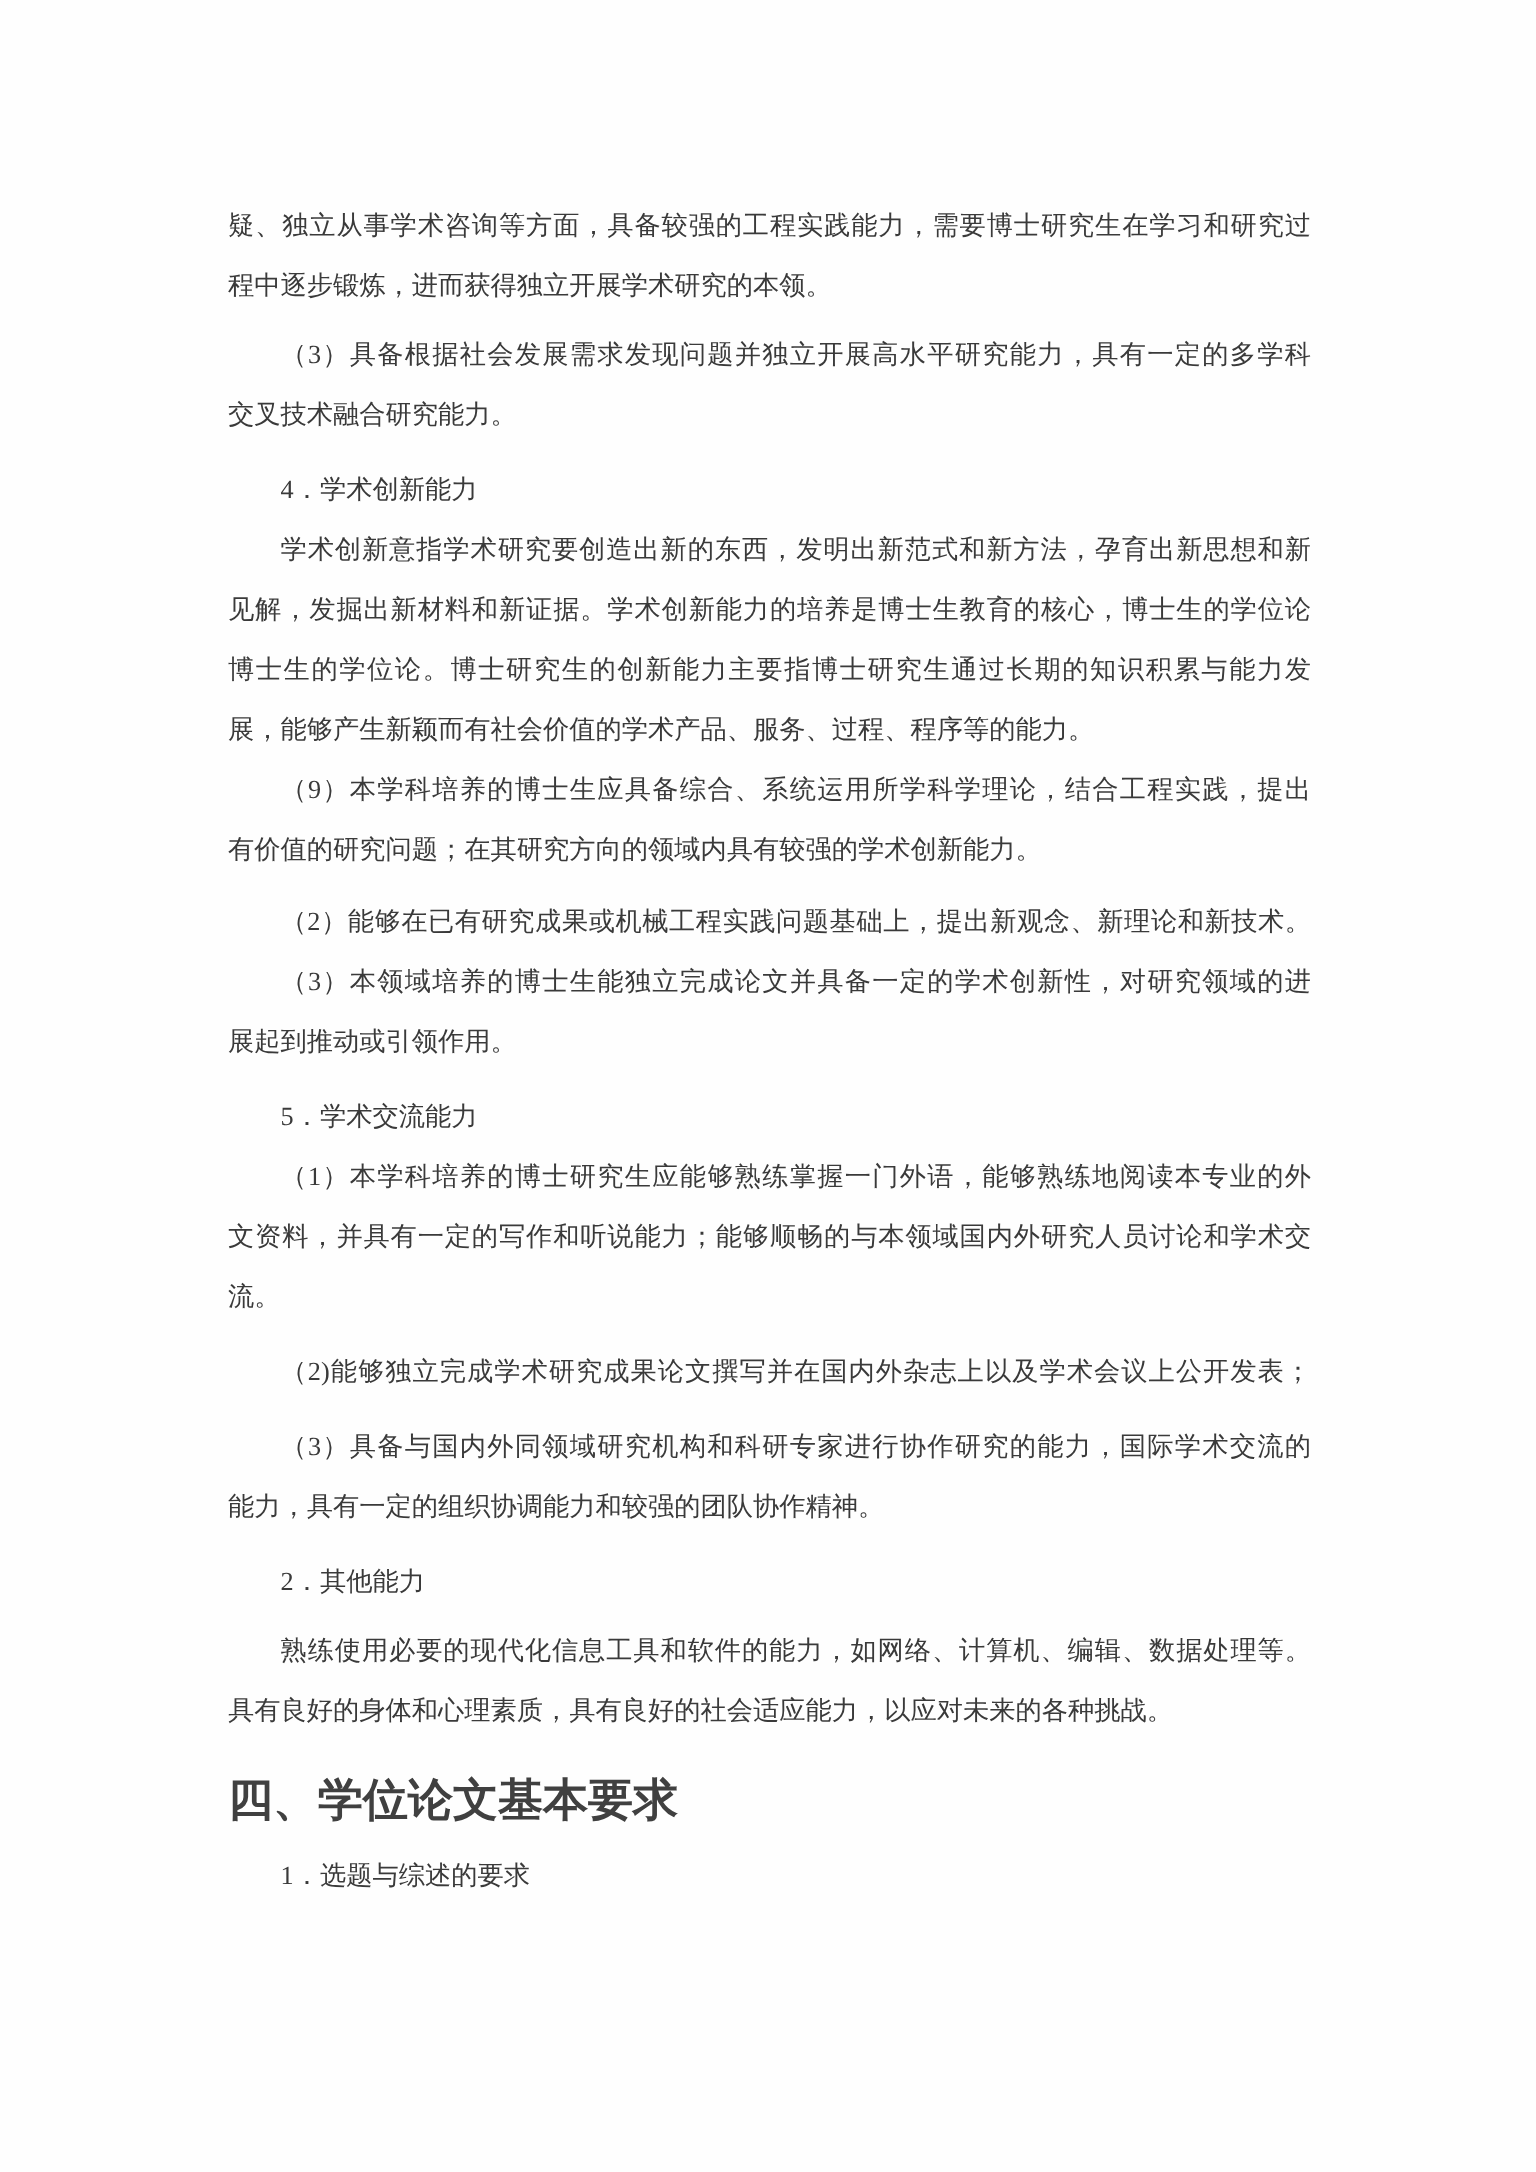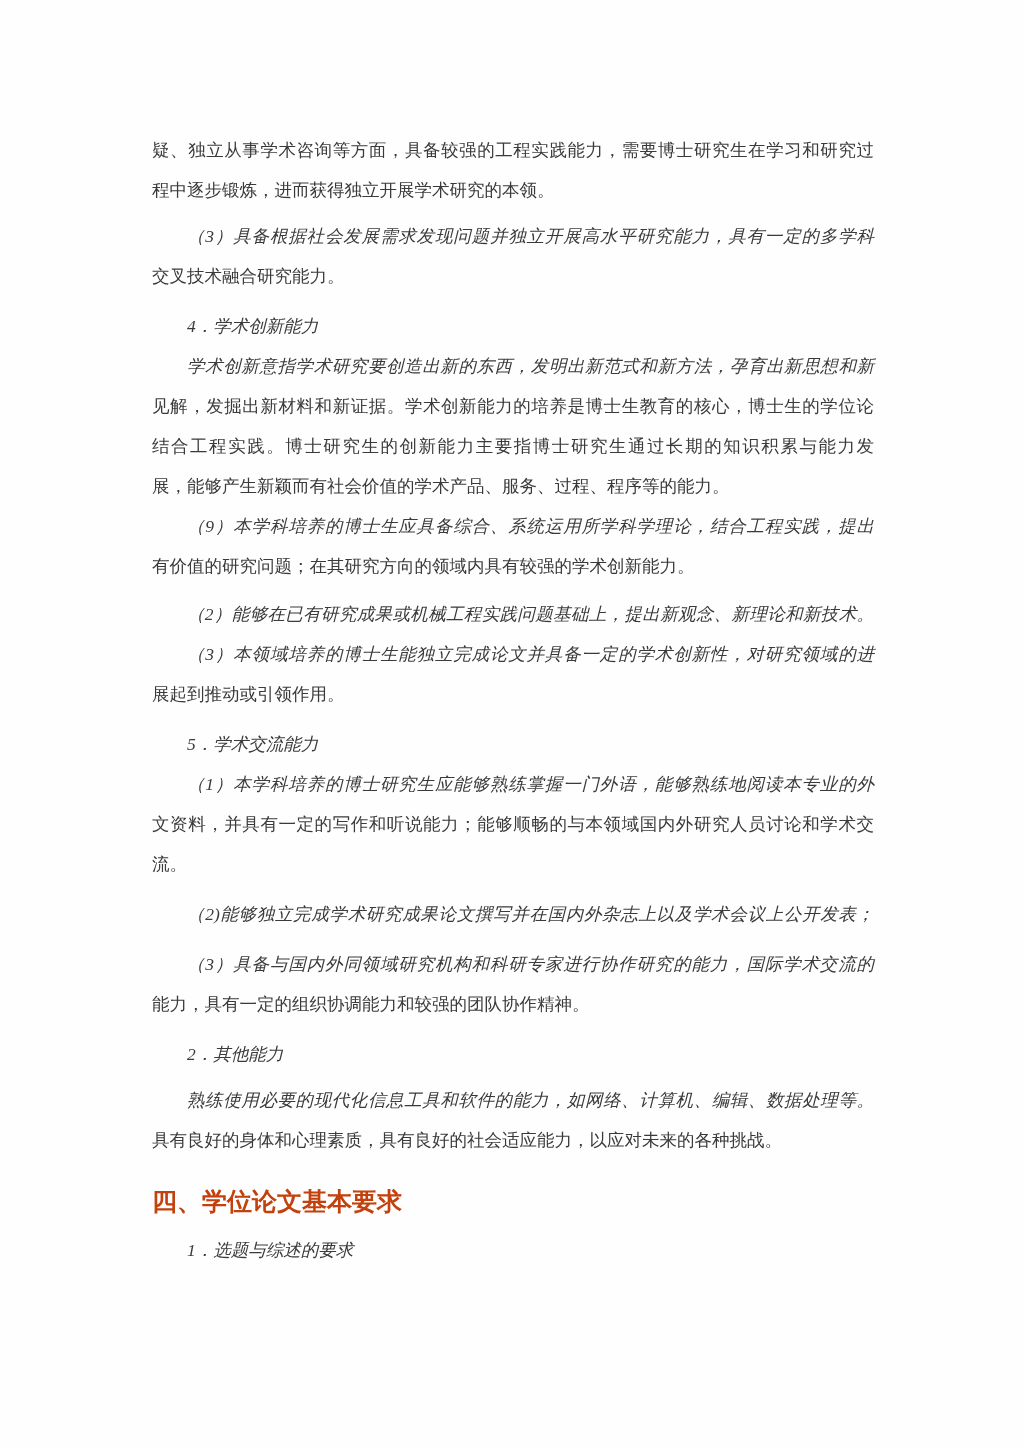--- a/index.html
+++ b/index.html
@@ -28,49 +28,48 @@
     min-height: 40px;
     text-align: left;
   }
   .j {
     text-align: justify;
     text-align-last: justify;
     text-justify: inter-character;
   }
   .ind {
     text-indent: 35px;
-    font-style: italic;
   }
   .gap6  { margin-top: 6px; }
   .gap8  { margin-top: 8px; }
   .gap10 { margin-top: 10px; }
   .h1 {
     font-family: "Liberation Sans", "DejaVu Sans", sans-serif;
     font-weight: 700;
-    font-size: 25px;
+    font-size: 30px;
     line-height: 46px;
     min-height: 46px;
-    color: #c2410c;
+    color: #404040;
     margin-top: 18px;
     text-align: left;
   }
 </style>
 </head>
 <body>
 
 <div class="page">
   <div class="textblock">
     <div class="ln j">疑、独立从事学术咨询等方面，具备较强的工程实践能力，需要博士研究生在学习和研究过</div>
     <div class="ln">程中逐步锻炼，进而获得独立开展学术研究的本领。</div>
     <div class="ln j ind gap6">（3）具备根据社会发展需求发现问题并独立开展高水平研究能力，具有一定的多学科</div>
     <div class="ln">交叉技术融合研究能力。</div>
     <div class="ln ind gap10">4．学术创新能力</div>
     <div class="ln j ind">学术创新意指学术研究要创造出新的东西，发明出新范式和新方法，孕育出新思想和新</div>
     <div class="ln j">见解，发掘出新材料和新证据。学术创新能力的培养是博士生教育的核心，博士生的学位论</div>
-    <div class="ln j">结合工程实践。博士研究生的创新能力主要指博士研究生通过长期的知识积累与能力发</div>
+    <div class="ln j">博士生的学位论。博士研究生的创新能力主要指博士研究生通过长期的知识积累与能力发</div>
     <div class="ln">展，能够产生新颖而有社会价值的学术产品、服务、过程、程序等的能力。</div>
     <div class="ln j ind">（9）本学科培养的博士生应具备综合、系统运用所学科学理论，结合工程实践，提出</div>
     <div class="ln">有价值的研究问题；在其研究方向的领域内具有较强的学术创新能力。</div>
     <div class="ln j ind gap8">（2）能够在已有研究成果或机械工程实践问题基础上，提出新观念、新理论和新技术。</div>
     <div class="ln j ind">（3）本领域培养的博士生能独立完成论文并具备一定的学术创新性，对研究领域的进</div>
     <div class="ln">展起到推动或引领作用。</div>
     <div class="ln ind gap10">5．学术交流能力</div>
     <div class="ln j ind">（1）本学科培养的博士研究生应能够熟练掌握一门外语，能够熟练地阅读本专业的外</div>
     <div class="ln j">文资料，并具有一定的写作和听说能力；能够顺畅的与本领域国内外研究人员讨论和学术交</div>
     <div class="ln">流。</div>

